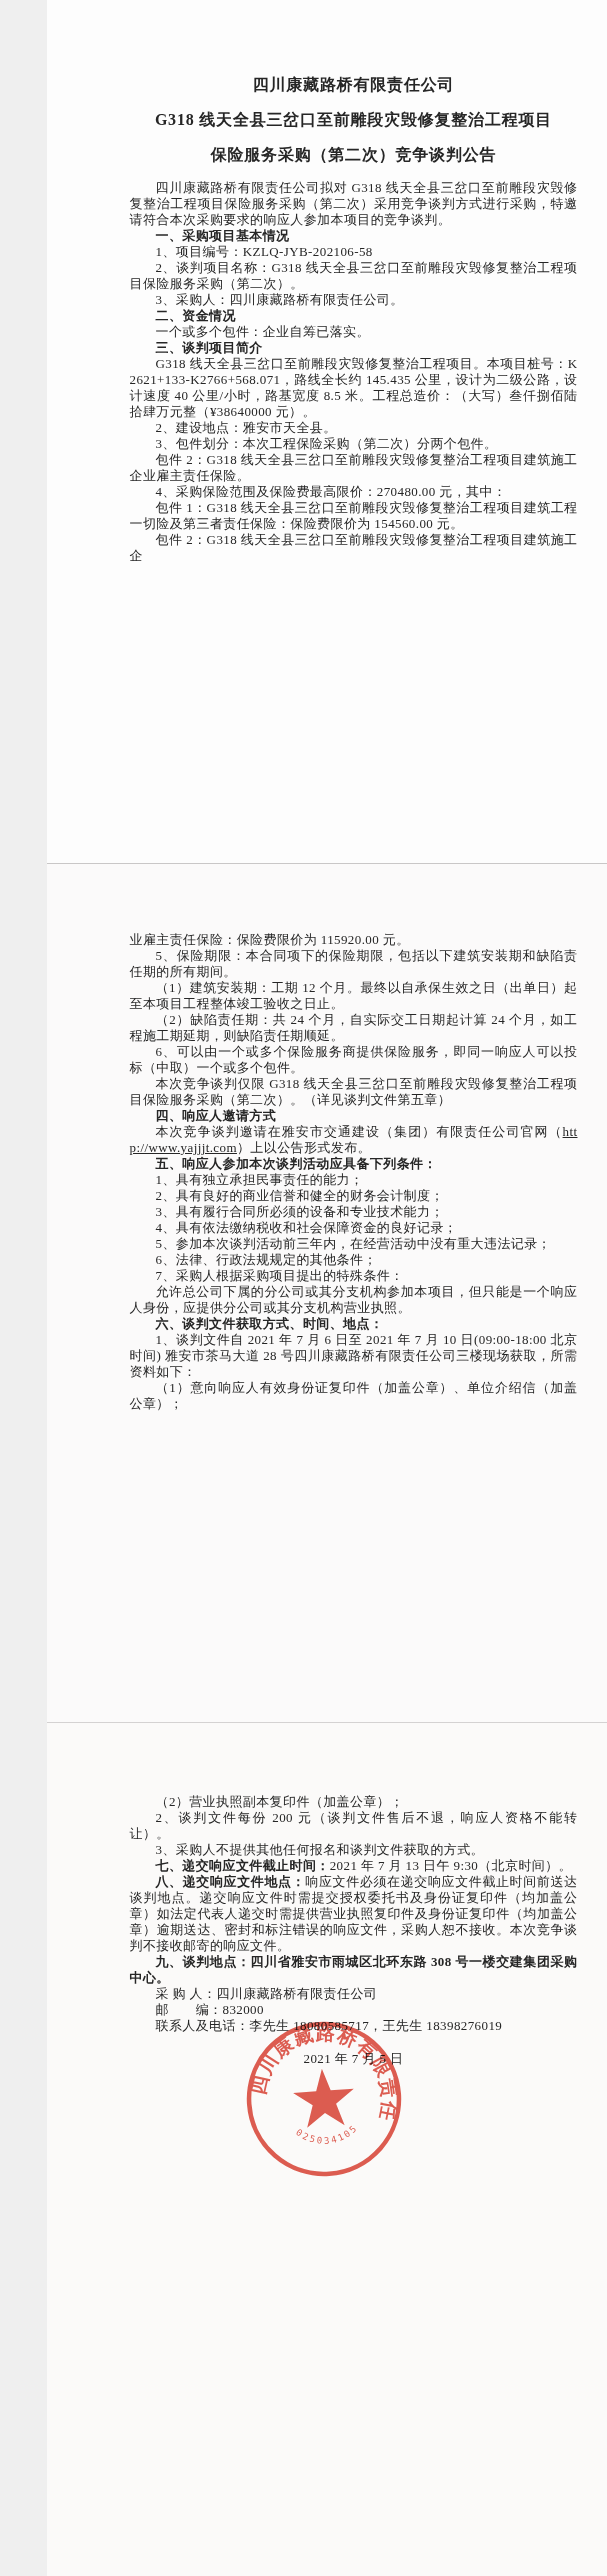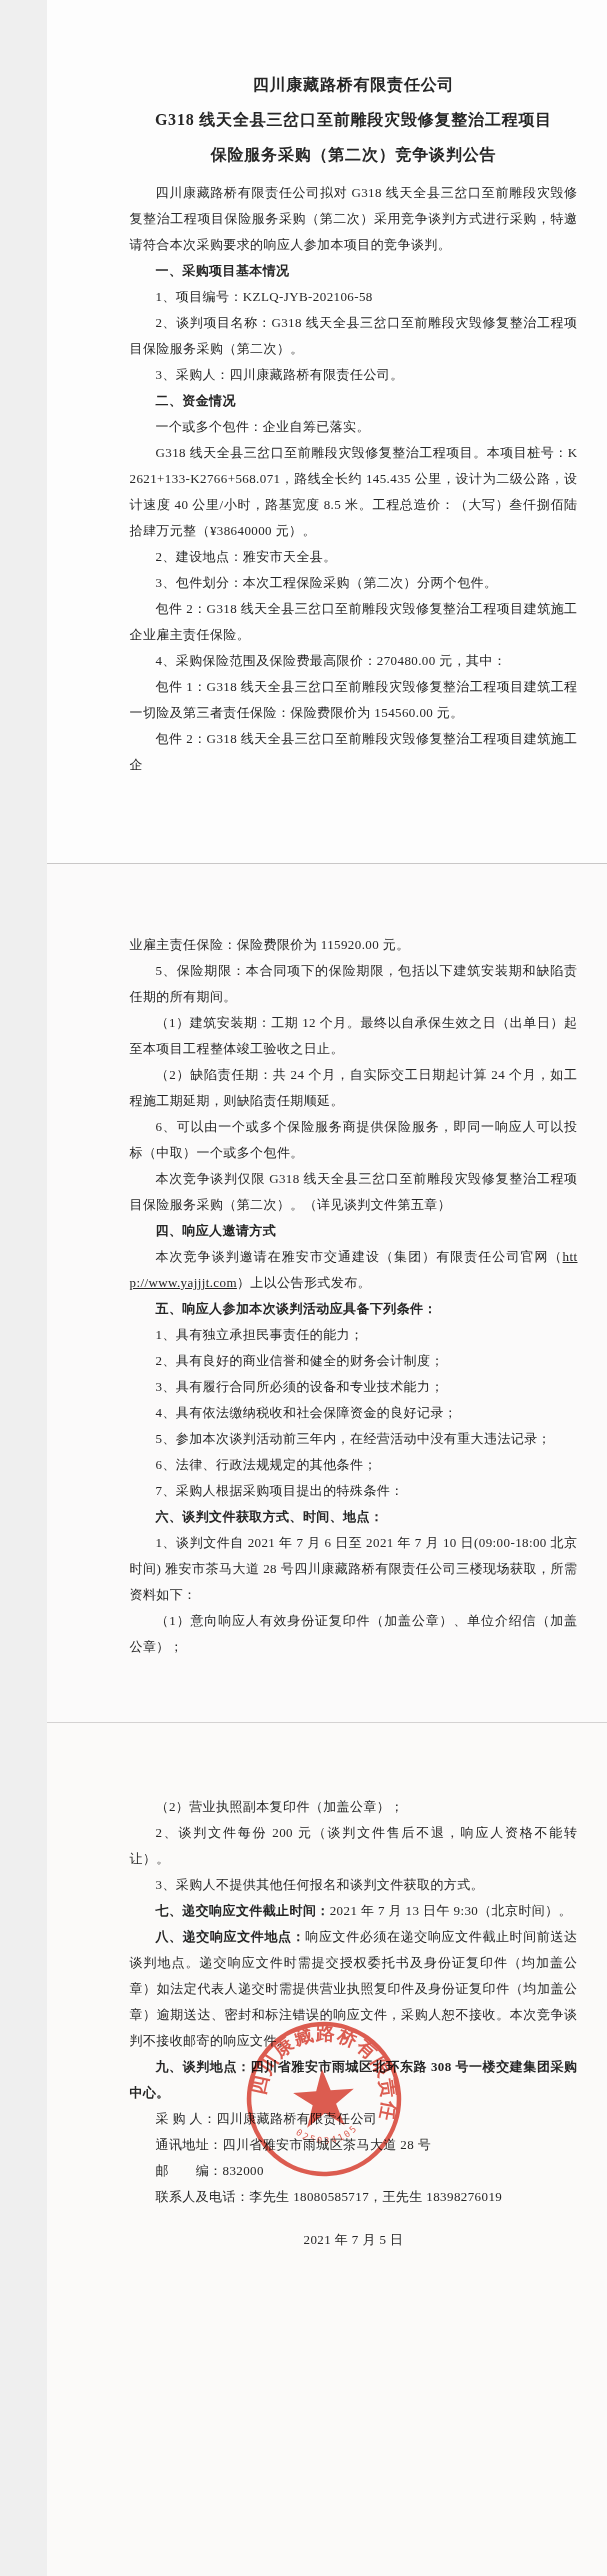--- a/index.html
+++ b/index.html
@@ -2,21 +2,21 @@
 <html lang="zh" style="font-size:12px"><head>
 <meta charset="utf-8">
 <style>
   html,body{margin:0;padding:0;background:#efefef;}
   #doc{position:relative;width:514px;height:2576px;margin:0 auto;background:#737373;
        font-family:"Liberation Serif","DejaVu Serif",serif;color:#262626;}
   .page{box-sizing:border-box;width:607px;overflow:hidden;position:relative;}
   .page-1{height:863px;background:#fdfdfd;padding:67px 76px 0 83px;}
   .page-2{height:859px;background:#fbfafa;border-top:1.5px solid #c9c7c7;padding:68px 76px 0 83px;}
   .page-3{height:854px;background:#fbfaf9;border-top:1.5px solid #d4d2d2;padding:71px 76px 4px 83px;}
-  .para{margin:0;line-height:26px;font-size:13px;letter-spacing:0.4px;
+  .para{margin:0;line-height:16px;font-size:13px;letter-spacing:0.4px;
         text-align:justify;text-indent:2em;word-break:break-all;}
   .title{text-align:center;text-indent:0;font-size:16px;line-height:35px;font-weight:bold;letter-spacing:0.8px;}
   .title-last{margin-bottom:7.6px;text-align:center;}
   .noindent{text-indent:0;}
   .date{text-align:center;text-indent:0;margin-top:17px;}
   .b{font-weight:bold;}
   .u{text-decoration:underline;}
   #seal{position:absolute;left:196px;top:2018px;width:162px;height:162px;
         opacity:.82;mix-blend-mode:multiply;pointer-events:none;transform:rotate(-4deg);}
 </style>
@@ -29,20 +29,21 @@
         <p class="para title"><span>四川康藏路桥有限责任公司</span></p>
         <p class="para title"><span>G318 线天全县三岔口至前雕段灾毁修复整治工程项目</span></p>
         <p class="para title title-last"><span>保险服务采购（第二次）竞争谈判公告</span></p>
         <p class="para body"><span>四川康藏路桥有限责任公司拟对 G318 线天全县三岔口至前雕段灾毁修复整治工程项目保险服务采购（第二次）采用竞争谈判方式进行采购，特邀请符合本次采购要求的响应人参加本项目的竞争谈判。</span></p>
         <p class="para body"><span class="b">一、采购项目基本情况</span></p>
         <p class="para body"><span>1、项目编号：KZLQ-JYB-202106-58</span></p>
         <p class="para body"><span>2、谈判项目名称：G318 线天全县三岔口至前雕段灾毁修复整治工程项目保险服务采购（第二次）。</span></p>
         <p class="para body"><span>3、采购人：四川康藏路桥有限责任公司。</span></p>
         <p class="para body"><span class="b">二、资金情况</span></p>
         <p class="para body"><span>一个或多个包件：企业自筹已落实。</span></p>
+        <p class="para body"><span class="b">三、谈判项目简介</span></p>
         <p class="para body"><span>G318 线天全县三岔口至前雕段灾毁修复整治工程项目。本项目桩号：K2621+133-K2766+568.071，路线全长约 145.435 公里，设计为二级公路，设计速度 40 公里/小时，路基宽度 8.5 米。工程总造价：（大写）叁仟捌佰陆拾肆万元整（¥38640000 元）。</span></p>
         <p class="para body"><span>2、建设地点：雅安市天全县。</span></p>
         <p class="para body"><span>3、包件划分：本次工程保险采购（第二次）分两个包件。</span></p>
         <p class="para body"><span>包件 2：G318 线天全县三岔口至前雕段灾毁修复整治工程项目建筑施工企业雇主责任保险。</span></p>
         <p class="para body"><span>4、采购保险范围及保险费最高限价：270480.00 元，其中：</span></p>
         <p class="para body"><span>包件 1：G318 线天全县三岔口至前雕段灾毁修复整治工程项目建筑工程一切险及第三者责任保险：保险费限价为 154560.00 元。</span></p>
         <p class="para body"><span>包件 2：G318 线天全县三岔口至前雕段灾毁修复整治工程项目建筑施工企</span></p>
       </section>
       <section class="page page-2">
         <p class="para body noindent"><span>业雇主责任保险：保险费限价为 115920.00 元。</span></p>
@@ -54,33 +55,33 @@
         <p class="para body"><span class="b">四、响应人邀请方式</span></p>
         <p class="para body"><span>本次竞争谈判邀请在雅安市交通建设（集团）有限责任公司官网（</span><span class="u">http://www.yajjjt.com</span><span>）上以公告形式发布。</span></p>
         <p class="para body"><span class="b">五、响应人参加本次谈判活动应具备下列条件：</span></p>
         <p class="para body"><span>1、具有独立承担民事责任的能力；</span></p>
         <p class="para body"><span>2、具有良好的商业信誉和健全的财务会计制度；</span></p>
         <p class="para body"><span>3、具有履行合同所必须的设备和专业技术能力；</span></p>
         <p class="para body"><span>4、具有依法缴纳税收和社会保障资金的良好记录；</span></p>
         <p class="para body"><span>5、参加本次谈判活动前三年内，在经营活动中没有重大违法记录；</span></p>
         <p class="para body"><span>6、法律、行政法规规定的其他条件；</span></p>
         <p class="para body"><span>7、采购人根据采购项目提出的特殊条件：</span></p>
+        <p class="para body"><span>允许总公司下属的分公司或其分支机构参加本项目，但只能是一个响应人身份，应提供分公司或其分支机构营业执照。</span></p>
         <p class="para body"><span class="b">六、谈判文件获取方式、时间、地点：</span></p>
         <p class="para body"><span>1、谈判文件自 2021 年 7 月 6 日至 2021 年 7 月 10 日(09:00-18:00 北京时间) 雅安市茶马大道 28 号四川康藏路桥有限责任公司三楼现场获取，所需资料如下：</span></p>
         <p class="para body"><span>（1）意向响应人有效身份证复印件（加盖公章）、单位介绍信（加盖公章）；</span></p>
       </section>
       <section class="page page-3">
         <p class="para body"><span>（2）营业执照副本复印件（加盖公章）；</span></p>
         <p class="para body"><span>2、谈判文件每份 200 元（谈判文件售后不退，响应人资格不能转让）。</span></p>
         <p class="para body"><span>3、采购人不提供其他任何报名和谈判文件获取的方式。</span></p>
         <p class="para body"><span class="b">七、递交响应文件截止时间：</span><span>2021 年 7 月 13 日午 9:30（北京时间）。</span></p>
         <p class="para body"><span class="b">八、递交响应文件地点：</span><span>响应文件必须在递交响应文件截止时间前送达谈判地点。递交响应文件时需提交授权委托书及身份证复印件（均加盖公章）如法定代表人递交时需提供营业执照复印件及身份证复印件（均加盖公章）逾期送达、密封和标注错误的响应文件，采购人恕不接收。本次竞争谈判不接收邮寄的响应文件。</span></p>
         <p class="para body"><span class="b">九、谈判地点：四川省雅安市雨城区北环东路 308 号一楼交建集团采购中心。</span></p>
         <p class="para body"><span>采 购 人：四川康藏路桥有限责任公司</span></p>
-        <p class="para body"><span>通讯地址：四川省雅安市雨城区茶马大道 28 号</span></p>
         <p class="para body"><span>邮　　编：832000</span></p>
         <p class="para body"><span>联系人及电话：李先生 18080585717，王先生 18398276019</span></p>
         <p class="para date"><span>2021 年 7 月 5 日</span></p>
       </section>
     </div>
 
   <svg id="seal" viewBox="0 0 214 214" xmlns="http://www.w3.org/2000/svg" aria-hidden="true">
     <circle cx="107" cy="107" r="99" fill="none" stroke="#d93a2c" stroke-width="6"></circle>
     <polygon fill="#d93a2c" points="107,67 116.6,96.1 147.2,96.2 122.5,114.3 131.8,143.5 107,125.6 82.2,143.5 91.5,114.3 66.8,96.2 97.4,96.1"></polygon>
     <path id="seal-text-arc" d="M 33.6 133 A 78 78 0 1 1 180.4 133" fill="none" stroke="none"></path>

